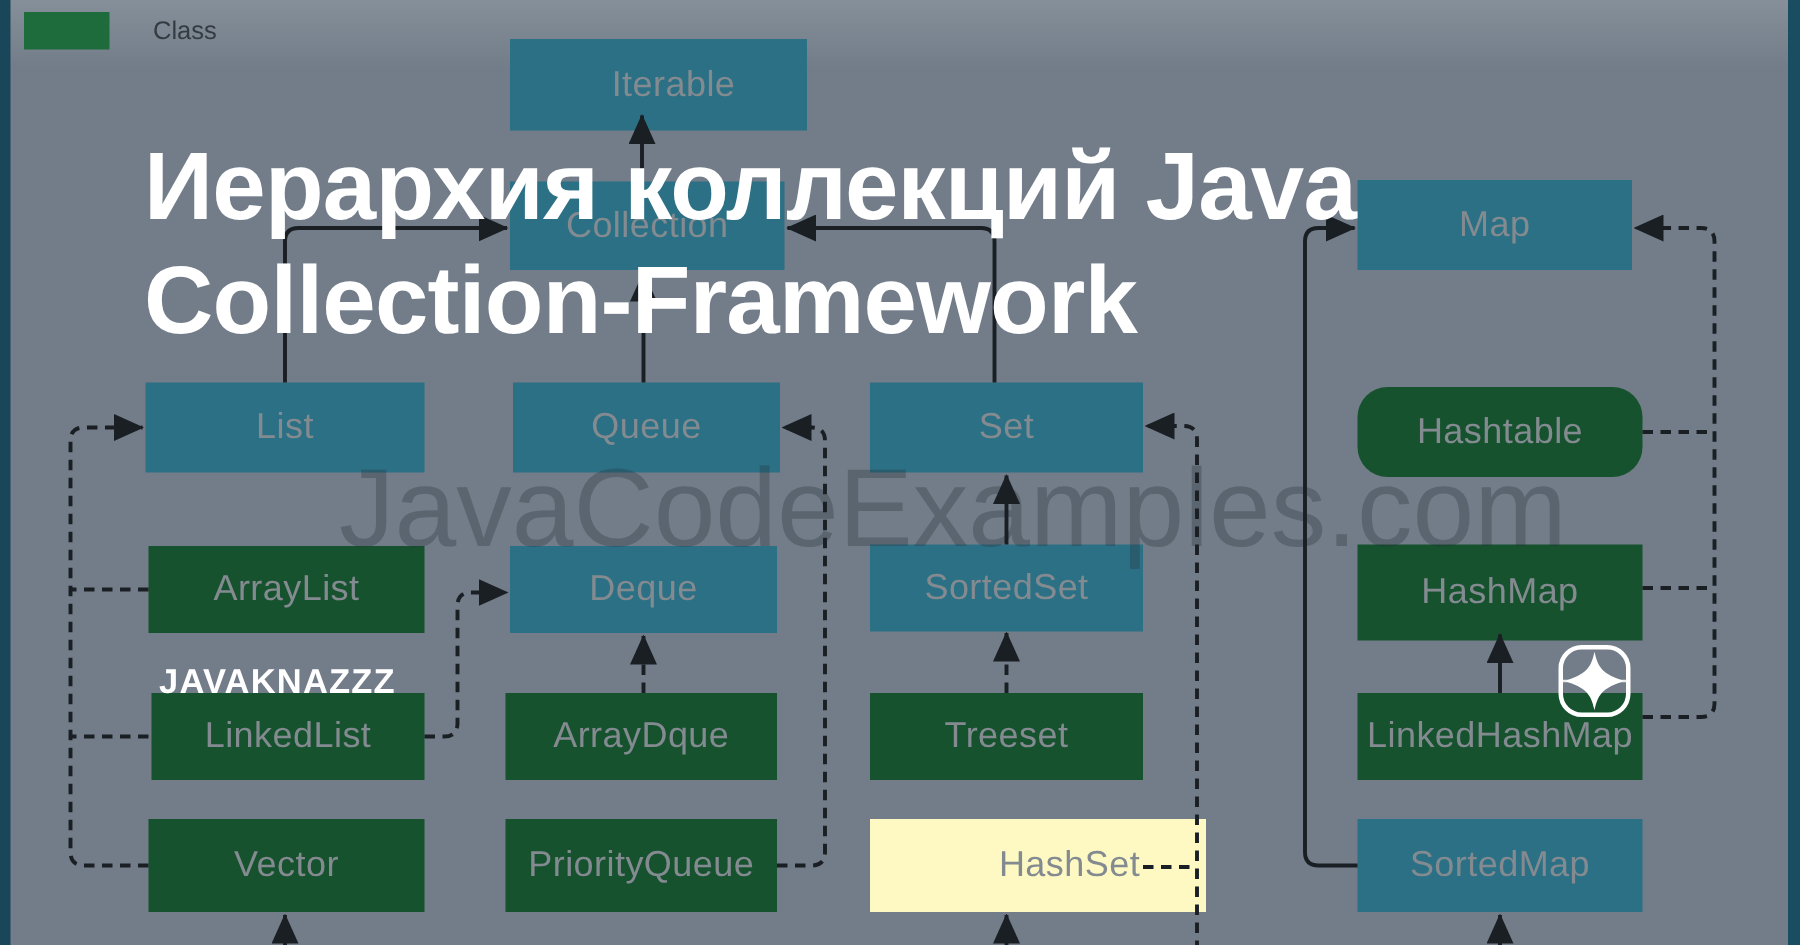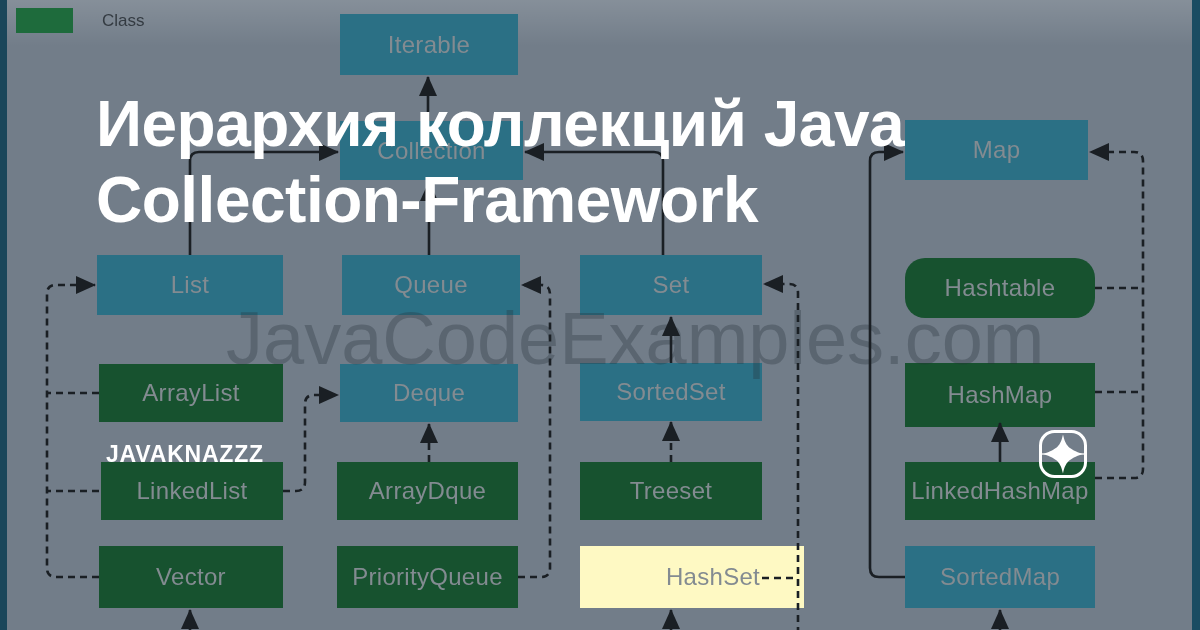--- a/index.html
+++ b/index.html
@@ -49,21 +49,21 @@
 </style>
 </head>
 <body>
 
 <div id="card" style="background: rgb(114, 125, 137);">
   <div id="top-band"></div>
   <div id="strip-left" class="edge-strip" style="background: rgb(26, 70, 90);"></div>
   <div id="strip-right" class="edge-strip" style="background: rgb(26, 76, 98);"></div>
 
   <div id="nodes">
-      <div class="node" style="left: 340px; top: 14px; width: 178px; height: 61px; background: rgb(43, 112, 133);">Iterable</div>
+      <div class="node" style="left: 340px; top: 26px; width: 178px; height: 61px; background: rgb(43, 112, 133); padding-left: 20px;">Iterable</div>
       <div class="node" style="left: 340px; top: 121px; width: 183px; height: 59px; background: rgb(43, 112, 133);">Collection</div>
       <div class="node" style="left: 905px; top: 120px; width: 183px; height: 60px; background: rgb(43, 112, 133);">Map</div>
       <div class="node" style="left: 97px; top: 255px; width: 186px; height: 60px; background: rgb(43, 112, 133);">List</div>
       <div class="node" style="left: 342px; top: 255px; width: 178px; height: 60px; background: rgb(43, 112, 133);">Queue</div>
       <div class="node" style="left: 580px; top: 255px; width: 182px; height: 60px; background: rgb(43, 112, 133);">Set</div>
       <div class="node" style="left: 905px; top: 258px; width: 190px; height: 60px; background: rgb(23, 82, 47); border-radius: 20px;">Hashtable</div>
       <div class="node" style="left: 99px; top: 364px; width: 184px; height: 58px; background: rgb(23, 82, 47);">ArrayList</div>
       <div class="node" style="left: 340px; top: 364px; width: 178px; height: 58px; background: rgb(43, 112, 133);">Deque</div>
       <div class="node" style="left: 580px; top: 363px; width: 182px; height: 58px; background: rgb(43, 112, 133);">SortedSet</div>
       <div class="node" style="left: 905px; top: 363px; width: 190px; height: 64px; background: rgb(23, 82, 47);">HashMap</div>

